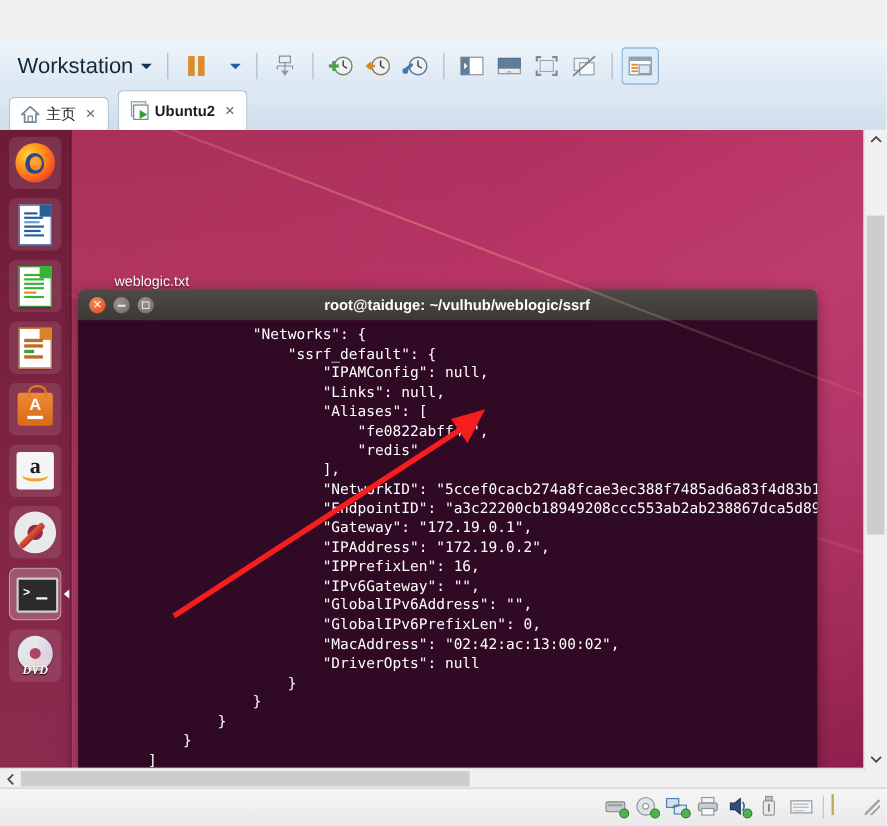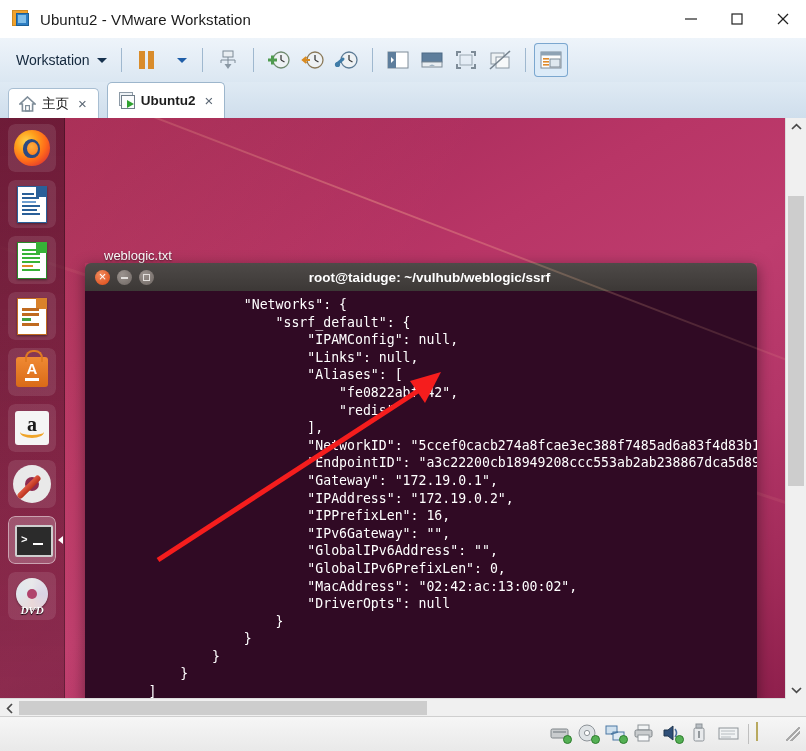--- a/index.html
+++ b/index.html
@@ -26,21 +26,21 @@
   .winbtn{width:46px;height:38px;display:flex;align-items:center;justify-content:center;cursor:default;}
   .winbtn svg{display:block;}
 
   
   .toolbar{
     position:absolute;left:0;top:38px;width:806px;height:44px;
     background:linear-gradient(#eef4fa,#dbe7f2);
     border-bottom:1px solid #b9cada;
     display:flex;align-items:center;
   }
-  .ws-menu{display:flex;align-items:center;margin-left:10px;padding:4px 6px;font-size:14px;color:#13273c;cursor:default;}
+  .ws-menu{display:flex;align-items:center;margin-left:10px;padding:4px 6px;font-size:20px;color:#13273c;cursor:default;}
   .caret{width:0;height:0;border-left:5px solid transparent;border-right:5px solid transparent;border-top:5px solid #17324e;margin-left:7px;}
   .caret.blue{border-top-color:#1f5ea8;}
   .tsep{width:1px;height:24px;background:#9fb8cf;margin:0 8px;}
   .tbtn{width:34px;height:34px;display:flex;align-items:center;justify-content:center;border-radius:3px;cursor:default;position:relative;}
   .tbtn.active{background:#dcebf8;box-shadow:inset 0 0 0 1px #7ba7cf;border-radius:4px;}
   .pause-ico{display:flex;gap:3px;}
   .pause-ico i{display:block;width:6px;height:18px;background:#d98c2b;}
   .mini-caret{width:30px;height:34px;display:flex;align-items:center;justify-content:center;cursor:default;border-radius:3px;}
 
   
@@ -135,21 +135,21 @@
   
   .dvd{position:absolute;left:8px;top:6px;width:32px;height:32px;border-radius:50%;
       background:conic-gradient(#e8e8ea,#d9d2e4,#ead8d8,#dfe6ec,#e8e8ea);box-shadow:0 1px 2px rgba(0,0,0,.45);}
   .dvd:after{content:"";position:absolute;left:11px;top:11px;width:10px;height:10px;border-radius:50%;background:#b0426c;}
   .dvdtxt{position:absolute;left:0;right:0;bottom:4px;text-align:center;color:#fff;font:italic bold 11px "Liberation Serif",serif;text-shadow:0 1px 1px #000;}
 
   
   .deskfile{position:absolute;left:104px;top:130px;color:#fff;font-size:13px;text-shadow:0 1px 2px rgba(0,0,0,.6);}
 
   
-  .term-win{position:absolute;left:85px;top:145px;width:672px;height:440px;box-shadow:0 4px 14px rgba(0,0,0,.45);}
+  .term-win{position:absolute;left:71px;top:145px;width:672px;height:440px;box-shadow:0 4px 14px rgba(0,0,0,.45);}
   .term-head{height:28px;background:linear-gradient(#4e4a48,#3c3836);display:flex;align-items:center;border-radius:6px 6px 0 0;}
   .tcbtn{width:15px;height:15px;border-radius:50%;margin-left:7px;position:relative;cursor:default;}
   .tcbtn.close{background:radial-gradient(circle at 35% 30%,#f08a5c,#dd4814);margin-left:10px;}
   .tcbtn.min{background:radial-gradient(circle at 35% 30%,#9b938f,#6f6763);}
   .tcbtn.max{background:radial-gradient(circle at 35% 30%,#9b938f,#6f6763);}
   .tcbtn.close:after{content:"×";position:absolute;left:0;right:0;top:-2px;text-align:center;color:#fff;font-size:13px;line-height:18px;}
   .tcbtn.min:after{content:"";position:absolute;left:4px;top:7px;width:7px;height:2px;background:#e2dedc;}
   .tcbtn.max:after{content:"";position:absolute;left:4px;top:4px;width:7px;height:7px;border:1px solid #e2dedc;box-sizing:border-box;}
   .term-title{flex:1;text-align:center;color:#fff;font:bold 13.5px "Liberation Sans",sans-serif;padding-right:52px;white-space:nowrap;}
   .term-body{height:412px;background:#300a24;overflow:hidden;position:relative;}
@@ -183,46 +183,20 @@
   .note{width:19px;height:20px;background:#ede5b8;border:1px solid #b8a95f;}
   .grip{width:14px;height:14px;margin-left:2px;background:
      linear-gradient(135deg,transparent 44%,#a9a9a9 44%,#a9a9a9 55%,transparent 55%),
      linear-gradient(135deg,transparent 64%,#a9a9a9 64%,#a9a9a9 75%,transparent 75%);}
 </style>
 </head>
 <body>
 
 <div id="app">
 
-  <div class="titlebar">
-    <div class="tb-icon">
-      <div class="sq1"></div>
-        <div class="sq2"></div>
-        <div class="sq3"></div>
-    </div>
-    <div class="tb-title">Ubuntu2 - VMware Workstation</div>
-    <div class="winbtns">
-      <div class="winbtn">
-        <svg width="14" height="14" viewBox="0 0 14 14">
-            <line x1="1" y1="7" x2="13" y2="7" stroke="#222" stroke-width="1.2"></line>
-          </svg>
-      </div>
-      <div class="winbtn">
-        <svg width="14" height="14" viewBox="0 0 14 14">
-            <rect x="2" y="2" width="10" height="10" fill="none" stroke="#222" stroke-width="1.2"></rect>
-          </svg>
-      </div>
-      <div class="winbtn">
-        <svg width="14" height="14" viewBox="0 0 14 14">
-            <line x1="2" y1="2" x2="12" y2="12" stroke="#222" stroke-width="1.2"></line>
-            <line x1="12" y1="2" x2="2" y2="12" stroke="#222" stroke-width="1.2"></line>
-          </svg>
-      </div>
-    </div>
-  </div>
 
   <div class="toolbar">
     <div class="ws-menu">
       <span>Workstation</span>
       <span class="caret"></span>
     </div>
     <div class="tsep"></div>
 
     <div class="tbtn">
       <span class="pause-ico">

